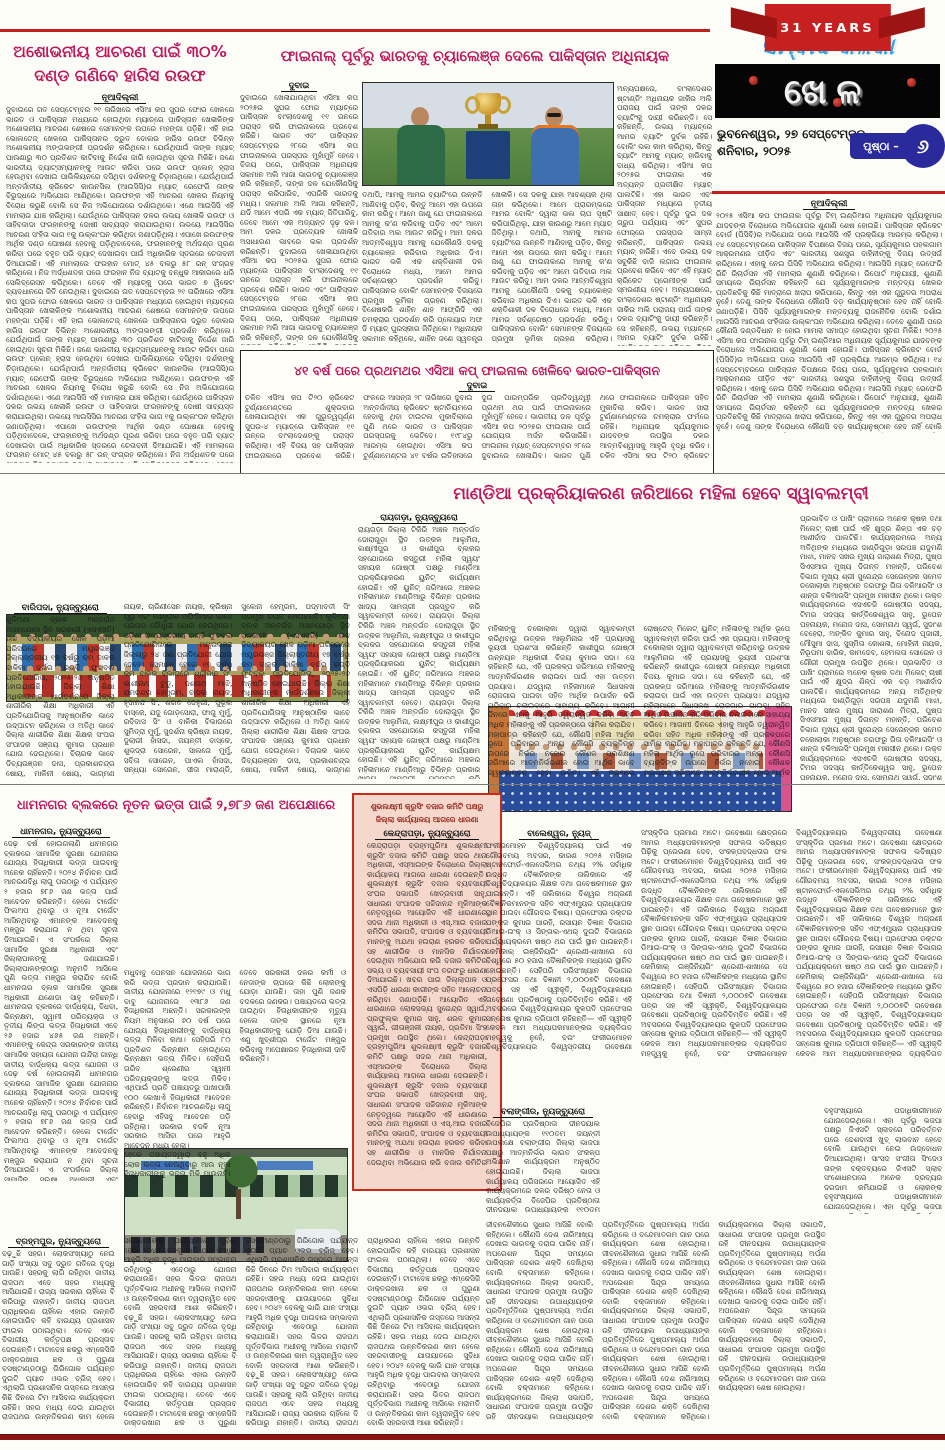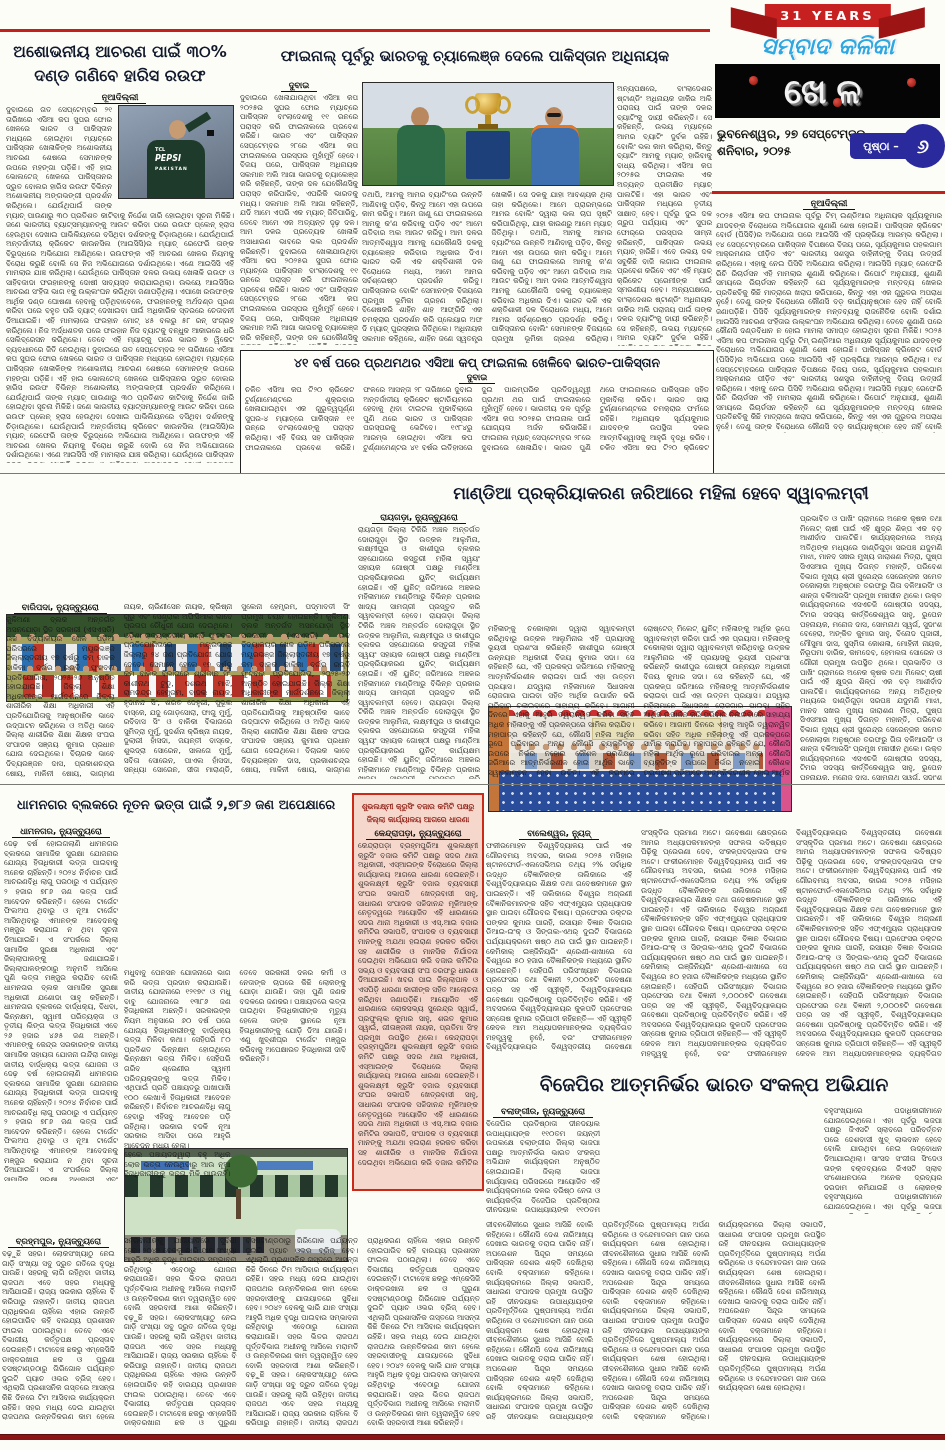--- a/index.html
+++ b/index.html
@@ -5,32 +5,32 @@
   html,body { margin:0; padding:0; background:#e9e9e4; }
   #page {
     position:relative; width:945px; height:1450px; margin:0 auto;
     background:#fdfdf7; overflow:hidden;
     font-family:"DejaVu Sans", sans-serif; color:#111;
   }
   .abs { position:absolute; }
   .rule-red { background:#c41f1a; height:3px; }
   .rule-thin { background:#7a7a74; height:1px; }
 
-  .hl { font-weight:bold; color:#0f172a; text-align:center; overflow:hidden; }
+  .hl { font-weight:bold; color:#be185d; text-align:center; overflow:hidden; }
   .hl.onel { white-space:nowrap; }
   .dl { font-weight:bold; text-align:center; font-size:8.5px; line-height:11px; margin:0 0 2px 0; }
   .dl span { border-bottom:1px solid #111; padding:0 8px 1px 8px; }
   .body-txt { font-size:7.4px; line-height:9.6px; text-align:justify; margin:0; word-break:break-word; color:#161616; }
   .txtbox { overflow:hidden; }
 
   
   #masthead { left:710px; top:0; width:235px; height:192px; background:#fdfdf7; }
   .ribbon { position:absolute; left:50%; top:4px; transform:translateX(-50%);
     background:#c62020; color:#fff; font-weight:bold; font-size:13px;
-    letter-spacing:3px; padding:4px 16px; white-space:nowrap; z-index:2; }
+    letter-spacing:3px; padding:16px 16px; white-space:nowrap; z-index:2; }
   .ribbon:before, .ribbon:after { content:""; position:absolute; top:9px; width:46px; height:20px; background:#9d1414; z-index:-1; }
   .ribbon:before { left:-34px; transform:skewY(14deg); }
   .ribbon:after { right:-34px; transform:skewY(-14deg); }
   .paper-title { position:absolute; top:33px; left:0; width:100%; text-align:center;
     font-size:23px; font-weight:bold; font-style:italic; color:#2fa7e0;
     text-shadow:1px 1px 0 #fff,-1px -1px 0 #fff,1px 0 2px rgba(0,60,120,.35); white-space:nowrap; overflow:hidden; }
   .logo-box { position:absolute; top:64px; left:5px; width:225px; height:54px; background:#050505;
     display:flex; align-items:center; justify-content:center; overflow:hidden; }
   .logo-box .logo-txt { color:#f2f2f2; font-size:34px; font-weight:bold; letter-spacing:10px;
     text-shadow:2px 2px 0 #7b7b7b, 3px 3px 0 #3a3a3a; }
@@ -146,29 +146,20 @@
   </div>
   <div class="abs rule-red" style="left:712px; top:191px; width:233px;"></div>
 
   <div class="abs" style="left:6px; top:40px; width:228px;">
     <div class="hl" style="font-size:16px; line-height:24px; height:52px;">
       <div>ଅଶୋଭନୀୟ ଆଚରଣ ପାଇଁ ୩୦%</div>
       <div>ଦଣ୍ଡ ଗଣିବେ ହାରିସ ରଉଫ</div>
     </div>
     <div class="dl"><span>ନୂଆଦିଲ୍ଲୀ</span></div>
     <div class="txtbox" style="height:358px;">
-      <div class="ph ph-rauf">
-        <span class="head"></span>
-        <span class="arm"></span>
-        <span class="torso"></span>
-        <span class="band"></span>
-        <span class="jersey-t" style="left:36px; top:40px; font-size:5px;">TCL</span>
-        <span class="jersey-t" style="left:36px; top:48px; font-size:8px; font-style:italic;">PEPSI</span>
-        <span class="jersey-t" style="left:36px; top:60px; font-size:4.5px; letter-spacing:1px;">PAKISTAN</span>
-      </div>
       <p class="body-txt">ଦୁବାଇରେ ଗତ ସେପ୍ଟେମ୍ବର ୨୧ ତାରିଖରେ ଏସିଆ କପ ସୁପର ଫୋର ଖେଳରେ ଭାରତ ଓ ପାକିସ୍ତାନ ମଧ୍ୟରେ ହୋଇଥିବା ମ୍ୟାଚ୍‌ରେ ପାକିସ୍ତାନ ଖେଳାଳିଙ୍କ ଅଶୋଭନୀୟ ଆଚରଣ ଶେଷରେ ସେମାନଙ୍କ ଉପରେ ମହଙ୍ଗା ପଡ଼ିଛି। ଏହି ହାଇ ଭୋଲଟେଜ୍ ଖେଳରେ ପାକିସ୍ତାନର ଦ୍ରୁତ ବୋଲର ହାରିସ ରଉଫ ବିଭିନ୍ନ ଅଶୋଭନୀୟ ଅଙ୍ଗଭଙ୍ଗୀ ପ୍ରଦର୍ଶନ କରିଥିଲେ। ଯେଉଁଥିପାଇଁ ତାଙ୍କ ମ୍ୟାଚ୍ ପାଉଣାରୁ ୩୦ ପ୍ରତିଶତ କାଟିବାକୁ ନିର୍ଦ୍ଦେଶ ଜାରି ହୋଇଥିବା ସୂଚନା ମିଳିଛି। ଜଣେ ଭାରତୀୟ ବ୍ୟାଟ୍ସମ୍ୟାନଙ୍କୁ ଆଉଟ କରିବା ପରେ ରଉଫ ପ୍ଲେନ୍ ହ୍ରାସ ହେଉଥିବା ଦେଖାଇ ପାଭିଲିୟନରେ ବସିଥିବା ଦର୍ଶକଙ୍କୁ ଚିଡ଼ାଉଥିଲେ। ଯେଉଁଥିପାଇଁ ଅନ୍ତର୍ଜାତୀୟ କ୍ରିକେଟ କାଉନସିଲ (ଆଇସିସି)ର ମ୍ୟାଚ୍ ରେଫେରି ତାଙ୍କ ବିରୁଦ୍ଧରେ ଅଭିଯୋଗ ଆଣିଥିଲେ। ରଉଫଙ୍କ ଏହି ଆଚରଣ ଖେଳର ନିୟମକୁ ବିରୋଧ କରୁଛି ବୋଲି ସେ ନିଜ ଅଭିଯୋଗରେ ଦର୍ଶାଇଥିଲେ। ଏଣେ ଆଇସିସି ଏହି ମାମଲାର ଯାଞ୍ଚ କରିଥିଲା। ଯେଉଁଥିରେ ପାକିସ୍ତାନ ଦଳର ଉଭୟ ଖେଳାଳି ରଉଫ ଓ ସାହିବଜାଦା ଫରହାନଙ୍କୁ ଦୋଷୀ ସାବ୍ୟସ୍ତ କରାଯାଇଥିଲା। ଉଭୟେ ଆଇସିସିର ଆଚରଣ ସଂହିତା ଭାଗ ୧କୁ ଉଲ୍ଲଂଘନ କରିଥିବା ଜଣାପଡ଼ିଥିଲା। ଏପାଖେ ରଉଫଙ୍କ ଆର୍ଥିକ ଦଣ୍ଡ ଘୋଷଣା ହେବାକୁ ପଡ଼ିଥିବାବେଳେ, ଫରହାନଙ୍କୁ ଅର୍ଥଦଣ୍ଡ ପୂରଣ କରିବା ପରେ ବହୁତ ପରି ବ୍ୟାଟ୍ ଦେଖାଇବା ପାଇଁ ଅଧିକାରିକ ସ୍ତରରେ ଚେତାବନୀ ଦିଆଯାଇଛି। ଏହି ମାମଲାରେ ଫରହାନ ମୋଟ୍ ୪୫ ବଲରୁ ୫୮ ରନ୍ ସଂଗ୍ରହ କରିଥିଲେ। ନିଜ ଅର୍ଦ୍ଧଶତକ ପରେ ଫରହାନ ନିଜ ବ୍ୟାଟକୁ ବନ୍ଧୁକ ଆକାରରେ ଧରି ସେଲିବ୍ରେସନ କରିଥିଲେ। ତେବେ ଏହି ମ୍ୟାଚ୍‌କୁ ପରେ ଭାରତ ୭ ୱିକେଟ ବ୍ୟବଧାନରେ ଜିତି ନେଇଥିଲା। ଦୁବାଇରେ ଗତ ସେପ୍ଟେମ୍ବର ୨୧ ତାରିଖରେ ଏସିଆ କପ ସୁପର ଫୋର ଖେଳରେ ଭାରତ ଓ ପାକିସ୍ତାନ ମଧ୍ୟରେ ହୋଇଥିବା ମ୍ୟାଚ୍‌ରେ ପାକିସ୍ତାନ ଖେଳାଳିଙ୍କ ଅଶୋଭନୀୟ ଆଚରଣ ଶେଷରେ ସେମାନଙ୍କ ଉପରେ ମହଙ୍ଗା ପଡ଼ିଛି। ଏହି ହାଇ ଭୋଲଟେଜ୍ ଖେଳରେ ପାକିସ୍ତାନର ଦ୍ରୁତ ବୋଲର ହାରିସ ରଉଫ ବିଭିନ୍ନ ଅଶୋଭନୀୟ ଅଙ୍ଗଭଙ୍ଗୀ ପ୍ରଦର୍ଶନ କରିଥିଲେ। ଯେଉଁଥିପାଇଁ ତାଙ୍କ ମ୍ୟାଚ୍ ପାଉଣାରୁ ୩୦ ପ୍ରତିଶତ କାଟିବାକୁ ନିର୍ଦ୍ଦେଶ ଜାରି ହୋଇଥିବା ସୂଚନା ମିଳିଛି। ଜଣେ ଭାରତୀୟ ବ୍ୟାଟ୍ସମ୍ୟାନଙ୍କୁ ଆଉଟ କରିବା ପରେ ରଉଫ ପ୍ଲେନ୍ ହ୍ରାସ ହେଉଥିବା ଦେଖାଇ ପାଭିଲିୟନରେ ବସିଥିବା ଦର୍ଶକଙ୍କୁ ଚିଡ଼ାଉଥିଲେ। ଯେଉଁଥିପାଇଁ ଅନ୍ତର୍ଜାତୀୟ କ୍ରିକେଟ କାଉନସିଲ (ଆଇସିସି)ର ମ୍ୟାଚ୍ ରେଫେରି ତାଙ୍କ ବିରୁଦ୍ଧରେ ଅଭିଯୋଗ ଆଣିଥିଲେ। ରଉଫଙ୍କ ଏହି ଆଚରଣ ଖେଳର ନିୟମକୁ ବିରୋଧ କରୁଛି ବୋଲି ସେ ନିଜ ଅଭିଯୋଗରେ ଦର୍ଶାଇଥିଲେ। ଏଣେ ଆଇସିସି ଏହି ମାମଲାର ଯାଞ୍ଚ କରିଥିଲା। ଯେଉଁଥିରେ ପାକିସ୍ତାନ ଦଳର ଉଭୟ ଖେଳାଳି ରଉଫ ଓ ସାହିବଜାଦା ଫରହାନଙ୍କୁ ଦୋଷୀ ସାବ୍ୟସ୍ତ କରାଯାଇଥିଲା। ଉଭୟେ ଆଇସିସିର ଆଚରଣ ସଂହିତା ଭାଗ ୧କୁ ଉଲ୍ଲଂଘନ କରିଥିବା ଜଣାପଡ଼ିଥିଲା। ଏପାଖେ ରଉଫଙ୍କ ଆର୍ଥିକ ଦଣ୍ଡ ଘୋଷଣା ହେବାକୁ ପଡ଼ିଥିବାବେଳେ, ଫରହାନଙ୍କୁ ଅର୍ଥଦଣ୍ଡ ପୂରଣ କରିବା ପରେ ବହୁତ ପରି ବ୍ୟାଟ୍ ଦେଖାଇବା ପାଇଁ ଅଧିକାରିକ ସ୍ତରରେ ଚେତାବନୀ ଦିଆଯାଇଛି। ଏହି ମାମଲାରେ ଫରହାନ ମୋଟ୍ ୪୫ ବଲରୁ ୫୮ ରନ୍ ସଂଗ୍ରହ କରିଥିଲେ। ନିଜ ଅର୍ଦ୍ଧଶତକ ପରେ ଫରହାନ ନିଜ ବ୍ୟାଟକୁ ବନ୍ଧୁକ ଆକାରରେ ଧରି ସେଲିବ୍ରେସନ କରିଥିଲେ। ତେବେ ଏହି ମ୍ୟାଚ୍‌କୁ ପରେ ଭାରତ ୭ ୱିକେଟ ବ୍ୟବଧାନରେ ଜିତି ନେଇଥିଲା। </p>
     </div>
   </div>
 
   <div class="abs hl onel" style="left:238px; top:36px; width:474px; font-size:15px; line-height:40px; height:40px;">ଫାଇନାଲ୍ ପୂର୍ବରୁ ଭାରତକୁ ଚ୍ୟାଲେଞ୍ଜ ଦେଲେ ପାକିସ୍ତାନ ଅଧିନାୟକ</div>
 
   <div class="abs" style="left:240px; top:80px; width:118px; height:266px;">
     <div class="dl"><span>ଦୁବାଇ</span></div>
     <div class="txtbox" style="height:252px;">
         <p class="body-txt">ଦୁବାଇରେ ଖେଳାଯାଉଥିବା ଏସିଆ କପ ୨୦୨୫ର ସୁପର ଫୋର ମ୍ୟାଚ୍‌ରେ ପାକିସ୍ତାନ ବାଂଲାଦେଶକୁ ୧୧ ରନରେ ପରାସ୍ତ କରି ଫାଇନାଲରେ ପ୍ରବେଶ କରିଛି। ଭାରତ ଏବଂ ପାକିସ୍ତାନ ସେପ୍ଟେମ୍ବର ୨୮ରେ ଏସିଆ କପ ଫାଇନାଲରେ ପରସ୍ପର ମୁହାଁମୁହିଁ ହେବେ। ବିଜୟ ପରେ, ପାକିସ୍ତାନ ଅଧିନାୟକ ସଲମାନ ଅଲି ଆଗା ଭାରତକୁ ଚ୍ୟାଲେଞ୍ଜ କରି କହିଛନ୍ତି, ତାଙ୍କ ଦଳ ଯେକୌଣସିକୁ ପରାସ୍ତ କରିପାରିବ, ଏପରିକି ଭାରତକୁ ମଧ୍ୟ। ସଲମାନ ଅଲି ଆଗା କହିଛନ୍ତି, ଯଦି ଆମେ ଏପରି ଏକ ମ୍ୟାଚ୍ ଜିତିପାରିବୁ, ତେବେ ଆମେ ଏକ ଅତ୍ୟନ୍ତ ଦୃଢ଼ ଦଳ। ଆମ ଦଳର ପ୍ରତ୍ୟେକ ଖେଳାଳି ଅସାଧାରଣ ଭାବରେ ଭଲ ପ୍ରଦର୍ଶନ କରିଛନ୍ତି। ଦୁବାଇରେ ଖେଳାଯାଉଥିବା ଏସିଆ କପ ୨୦୨୫ର ସୁପର ଫୋର ମ୍ୟାଚ୍‌ରେ ପାକିସ୍ତାନ ବାଂଲାଦେଶକୁ ୧୧ ରନରେ ପରାସ୍ତ କରି ଫାଇନାଲରେ ପ୍ରବେଶ କରିଛି। ଭାରତ ଏବଂ ପାକିସ୍ତାନ ସେପ୍ଟେମ୍ବର ୨୮ରେ ଏସିଆ କପ ଫାଇନାଲରେ ପରସ୍ପର ମୁହାଁମୁହିଁ ହେବେ। ବିଜୟ ପରେ, ପାକିସ୍ତାନ ଅଧିନାୟକ ସଲମାନ ଅଲି ଆଗା ଭାରତକୁ ଚ୍ୟାଲେଞ୍ଜ କରି କହିଛନ୍ତି, ତାଙ୍କ ଦଳ ଯେକୌଣସିକୁ ପରାସ୍ତ କରିପାରିବ, ଏପରିକି ଭାରତକୁ ମଧ୍ୟ। ସଲମାନ ଅଲି ଆଗା କହିଛନ୍ତି, ଯଦି ଆମେ ଏପରି ଏକ ମ୍ୟାଚ୍ ଜିତିପାରିବୁ, ତେବେ ଆମେ ଏକ ଅତ୍ୟନ୍ତ ଦୃଢ଼ ଦଳ। ଆମ ଦଳର ପ୍ରତ୍ୟେକ ଖେଳାଳି ଅସାଧାରଣ ଭାବରେ ଭଲ ପ୍ରଦର୍ଶନ କରିଛନ୍ତି। </p>
@@ -193,21 +184,21 @@
     </div>
   </div>
   <div class="abs fc-mid2 txtbox" style="left:362px; top:190px; width:250px; height:156px;">
     <p class="body-txt">ତଥାପି, ଆମକୁ ଆମର ବ୍ୟାଟିଂରେ ଉନ୍ନତି ଆଣିବାକୁ ପଡ଼ିବ, କିନ୍ତୁ ଆମେ ଏହା ଉପରେ କାମ କରିବୁ। ଆମେ ଜାଣୁ ଯେ ଫାଇନାଲରେ ଆମକୁ କ'ଣ କରିବାକୁ ପଡ଼ିବ ଏବଂ ଆମେ ଗତିବାର ଅଲ ଆଉଟ କରିବୁ। ଆମ ଦଳର ଆତ୍ମବିଶ୍ୱାସ ଆମକୁ ଯେକୌଣସି ଦଳକୁ ଚ୍ୟାଲେଞ୍ଜ କରିବାର ଅଧିକାର ଦିଏ। ଭାରତ ଭଳି ଏକ ଶକ୍ତିଶାଳୀ ଦଳ ବିରୋଧରେ ମଧ୍ୟ, ଆମେ ଆମର ସର୍ବଶ୍ରେଷ୍ଠ ପ୍ରଦର୍ଶନ କରିବୁ। ପାକିସ୍ତାନର ବୋଲିଂ ସେମାନଙ୍କ ବିଜୟରେ ପ୍ରମୁଖ ଭୂମିକା ଗ୍ରହଣ କରିଥିଲା। ବିଶେଷକରି ଶାହିନ ଶାହ ଆଫ୍ରିଦି ଏକ ଚମକ୍ରାର ପ୍ରଦର୍ଶନ କରି ପ୍ଲେୟାର ଅଫ ଦି ମ୍ୟାଚ୍ ପୁରସ୍କାର ଜିତିଥିଲେ। ଅଧିନାୟକ ସଲମାନ କହିଥିଲେ, ଶାହିନ ଜଣେ ସ୍ୱତନ୍ତ୍ର ଖେଳାଳି। ସେ ଦଳକୁ ଯାହା ଆବଶ୍ୟକ ଥିଲା ତାହା କରିଥିଲେ। ଆମେ ପ୍ରାରମ୍ଭରେ ଆମର ବୋଲିଂ ଦ୍ୱାରା ଭଲ ଚାପ ସୃଷ୍ଟି କରିପାରିଥିଲୁ, ଯାହା କାରଣରୁ ଆମେ ମ୍ୟାଚ୍ ଜିତିଥିଲୁ। ତଥାପି, ଆମକୁ ଆମର ବ୍ୟାଟିଂରେ ଉନ୍ନତି ଆଣିବାକୁ ପଡ଼ିବ, କିନ୍ତୁ ଆମେ ଏହା ଉପରେ କାମ କରିବୁ। ଆମେ ଜାଣୁ ଯେ ଫାଇନାଲରେ ଆମକୁ କ'ଣ କରିବାକୁ ପଡ଼ିବ ଏବଂ ଆମେ ଗତିବାର ଅଲ ଆଉଟ କରିବୁ। ଆମ ଦଳର ଆତ୍ମବିଶ୍ୱାସ ଆମକୁ ଯେକୌଣସି ଦଳକୁ ଚ୍ୟାଲେଞ୍ଜ କରିବାର ଅଧିକାର ଦିଏ। ଭାରତ ଭଳି ଏକ ଶକ୍ତିଶାଳୀ ଦଳ ବିରୋଧରେ ମଧ୍ୟ, ଆମେ ଆମର ସର୍ବଶ୍ରେଷ୍ଠ ପ୍ରଦର୍ଶନ କରିବୁ। ପାକିସ୍ତାନର ବୋଲିଂ ସେମାନଙ୍କ ବିଜୟରେ ପ୍ରମୁଖ ଭୂମିକା ଗ୍ରହଣ କରିଥିଲା। ବିଶେଷକରି ଶାହିନ ଶାହ ଆଫ୍ରିଦି ଏକ ଚମକ୍ରାର ପ୍ରଦର୍ଶନ କରି ପ୍ଲେୟାର ଅଫ ଦି ମ୍ୟାଚ୍ ପୁରସ୍କାର ଜିତିଥିଲେ। ଅଧିନାୟକ ସଲମାନ କହିଥିଲେ, ଶାହିନ ଜଣେ ସ୍ୱତନ୍ତ୍ର ଖେଳାଳି। ସେ ଦଳକୁ ଯାହା ଆବଶ୍ୟକ ଥିଲା ତାହା କରିଥିଲେ। ଆମେ ପ୍ରାରମ୍ଭରେ ଆମର ବୋଲିଂ ଦ୍ୱାରା ଭଲ ଚାପ ସୃଷ୍ଟି କରିପାରିଥିଲୁ, ଯାହା କାରଣରୁ ଆମେ ମ୍ୟାଚ୍ ଜିତିଥିଲୁ। </p>
   </div>
   <div class="abs txtbox" style="left:617px; top:84px; width:95px; height:262px;">
     <p class="body-txt">ଅନ୍ୟପକ୍ଷରେ, ବାଂଲାଦେଶର ଷ୍ଟାଣ୍ଡିଂ ଅଧିନାୟକ ଜାକିର ଅଲି ପରାଜୟ ପାଇଁ ତାଙ୍କ ଦଳର ବ୍ୟାଟିଂକୁ ଦାୟୀ କରିଛନ୍ତି। ସେ କହିଛନ୍ତି, ଉଭୟ ମ୍ୟାଚ୍‌ରେ ଆମର ବ୍ୟାଟିଂ ଦୁର୍ବଳ ରହିଛି। ବୋଲିଂ ଭଲ କାମ କରିଥିଲା, କିନ୍ତୁ ବ୍ୟାଟିଂ ଆମକୁ ମ୍ୟାଚ୍ ହାରିବାକୁ ବାଧ୍ୟ କରିଥିଲା। ଏସିଆ କପ ୨୦୨୫ର ଫାଇନାଲ ଏକ ଅତ୍ୟନ୍ତ ପ୍ରତୀକ୍ଷିତ ମ୍ୟାଚ୍ ପାଲଟିଛି। ଏହା ଭାରତ ଏବଂ ପାକିସ୍ତାନ ମଧ୍ୟରେ ତୃତୀୟ ସାକ୍ଷାତ୍ ହେବ। ପୂର୍ବରୁ ଦୁଇ ଦଳ ଗ୍ରୁପ ପର୍ଯ୍ୟାୟ ଏବଂ ସୁପର ଫୋର୍‌ରେ ପରସ୍ପର ସାମ୍ନା କରିଛନ୍ତି, ପାକିସ୍ତାନ ଉଭୟ ମ୍ୟାଚ୍ ହାରିଛି। ଏବେ ଉଭୟ ଦଳ ସବୁକିଛି ବାଜି ଲଗାଇ ଫାଇନାଲ ପ୍ରବେଶ କରିବେ ଏବଂ ଏହି ମ୍ୟାଚ୍ କ୍ରିକେଟ ପ୍ରେମୀଙ୍କ ପାଇଁ ସ୍ମରଣୀୟ ହେବ। ଅନ୍ୟପକ୍ଷରେ, ବାଂଲାଦେଶର ଷ୍ଟାଣ୍ଡିଂ ଅଧିନାୟକ ଜାକିର ଅଲି ପରାଜୟ ପାଇଁ ତାଙ୍କ ଦଳର ବ୍ୟାଟିଂକୁ ଦାୟୀ କରିଛନ୍ତି। ସେ କହିଛନ୍ତି, ଉଭୟ ମ୍ୟାଚ୍‌ରେ ଆମର ବ୍ୟାଟିଂ ଦୁର୍ବଳ ରହିଛି। ବୋଲିଂ ଭଲ କାମ କରିଥିଲା, କିନ୍ତୁ ବ୍ୟାଟିଂ ଆମକୁ ମ୍ୟାଚ୍ ହାରିବାକୁ ବାଧ୍ୟ କରିଥିଲା। ଏସିଆ କପ ୨୦୨୫ର ଫାଇନାଲ ଏକ ଅତ୍ୟନ୍ତ ପ୍ରତୀକ୍ଷିତ ମ୍ୟାଚ୍ ପାଲଟିଛି। ଏହା ଭାରତ ଏବଂ ପାକିସ୍ତାନ ମଧ୍ୟରେ ତୃତୀୟ ସାକ୍ଷାତ୍ ହେବ। ପୂର୍ବରୁ ଦୁଇ ଦଳ ଗ୍ରୁପ ପର୍ଯ୍ୟାୟ ଏବଂ ସୁପର ଫୋର୍‌ରେ ପରସ୍ପର ସାମ୍ନା କରିଛନ୍ତି, ପାକିସ୍ତାନ ଉଭୟ ମ୍ୟାଚ୍ ହାରିଛି। ଏବେ ଉଭୟ ଦଳ ସବୁକିଛି ବାଜି ଲଗାଇ ଫାଇନାଲ ପ୍ରବେଶ କରିବେ ଏବଂ ଏହି ମ୍ୟାଚ୍ କ୍ରିକେଟ ପ୍ରେମୀଙ୍କ ପାଇଁ ସ୍ମରଣୀୟ ହେବ। </p>
   </div>
 
   <div id="box-asiacup" class="abs" style="left:240px; top:350px; width:464px; height:116px; padding:3px 4px;">
-    <div class="hl onel" style="font-size:12.5px; line-height:18px; height:18px;">୪୧ ବର୍ଷ ପରେ ପ୍ରଥମଥର ଏସିଆ କପ୍ ଫାଇନାଲ ଖେଳିବେ ଭାରତ-ପାକିସ୍ତାନ</div>
+    <div class="hl onel" style="font-size:12.5px; line-height:18px; height:18px;margin-top:8px;">୪୧ ବର୍ଷ ପରେ ପ୍ରଥମଥର ଏସିଆ କପ୍ ଫାଇନାଲ ଖେଳିବେ ଭାରତ-ପାକିସ୍ତାନ</div>
     <div class="dl"><span>ଦୁବାଇ</span></div>
     <div class="cols4 txtbox" style="height:76px;">
       <p class="body-txt">ଚଳିତ ଏସିଆ କପ ଟି୨୦ କ୍ରିକେଟ ଟୁର୍ଣ୍ଣାମେଣ୍ଟରେ ଶୁକ୍ରବାର ଖେଳାଯାଇଥିବା ଏକ ଗୁରୁତ୍ୱପୂର୍ଣ୍ଣ ସୁପର-୪ ମ୍ୟାଚ୍‌ରେ ପାକିସ୍ତାନ ୧୧ ରନ୍‌ରେ ବାଂଲାଦେଶଙ୍କୁ ପରାସ୍ତ କରିଥିଲା। ଏହି ବିଜୟ ସହ ପାକିସ୍ତାନ ଫାଇନାଲରେ ପ୍ରବେଶ କରିଛି। ଫଳରେ ଆସନ୍ତା ୨୮ ତାରିଖରେ ଦୁବାଇ ଅନ୍ତର୍ଜାତୀୟ କ୍ରିକେଟ ଷ୍ଟାଡିୟମରେ ହେବାକୁ ଥିବା ଟାଇଟଲ ମୁକାବିଲାରେ ପୁଣି ଥରେ ଭାରତ ଓ ପାକିସ୍ତାନ ପରସ୍ପରକୁ ଭେଟିବେ। ୧୯୮୪ରୁ ଆରମ୍ଭ ହୋଇଥିବା ଏସିଆ କପ ଟୁର୍ଣ୍ଣାମେଣ୍ଟର ୪୧ ବର୍ଷର ଇତିହାସରେ ଦୁଇ ପାରମ୍ପରିକ ପ୍ରତିଦ୍ୱନ୍ଦ୍ୱୀ ପ୍ରଥମ ଥର ପାଇଁ ଫାଇନାଲରେ ମୁହାଁମୁହିଁ ହେବେ। ଭାରତୀୟ ଦଳ ପୂର୍ବରୁ ଏସିଆ କପ ୨୦୨୫ର ଫାଇନାଲ ପାଇଁ ଯୋଗ୍ୟତା ଅର୍ଜନ କରିସାରିଛି। ଫାଇନାଲ ମ୍ୟାଚ୍ ସେପ୍ଟେମ୍ବର ୨୮ରେ ଦୁବାଇରେ ଖେଳାଯିବ। ଭାରତ ପୁଣି ଥରେ ଫାଇନାଲରେ ପାକିସ୍ତାନ ସହିତ ମୁକାବିଲା କରିବ। ଭାରତ ସାରା ଟୁର୍ଣ୍ଣାମେଣ୍ଟରେ ଚମକ୍ରାର ଫର୍ମରେ ରହିଛି। ଅଧିନାୟକ ସୂର୍ଯ୍ୟକୁମାର ଯାଦବଙ୍କ ଉପସ୍ଥିତା ଦଳର ଆତ୍ମବିଶ୍ୱାସକୁ ଆହୁରି ବୃଦ୍ଧି କରିବ। ଚଳିତ ଏସିଆ କପ ଟି୨୦ କ୍ରିକେଟ ଟୁର୍ଣ୍ଣାମେଣ୍ଟରେ ଶୁକ୍ରବାର ଖେଳାଯାଇଥିବା ଏକ ଗୁରୁତ୍ୱପୂର୍ଣ୍ଣ ସୁପର-୪ ମ୍ୟାଚ୍‌ରେ ପାକିସ୍ତାନ ୧୧ ରନ୍‌ରେ ବାଂଲାଦେଶଙ୍କୁ ପରାସ୍ତ କରିଥିଲା। ଏହି ବିଜୟ ସହ ପାକିସ୍ତାନ ଫାଇନାଲରେ ପ୍ରବେଶ କରିଛି। ଫଳରେ ଆସନ୍ତା ୨୮ ତାରିଖରେ ଦୁବାଇ ଅନ୍ତର୍ଜାତୀୟ କ୍ରିକେଟ ଷ୍ଟାଡିୟମରେ ହେବାକୁ ଥିବା ଟାଇଟଲ ମୁକାବିଲାରେ ପୁଣି ଥରେ ଭାରତ ଓ ପାକିସ୍ତାନ ପରସ୍ପରକୁ ଭେଟିବେ। ୧୯୮୪ରୁ ଆରମ୍ଭ ହୋଇଥିବା ଏସିଆ କପ ଟୁର୍ଣ୍ଣାମେଣ୍ଟର ୪୧ ବର୍ଷର ଇତିହାସରେ ଦୁଇ ପାରମ୍ପରିକ ପ୍ରତିଦ୍ୱନ୍ଦ୍ୱୀ ପ୍ରଥମ ଥର ପାଇଁ ଫାଇନାଲରେ ମୁହାଁମୁହିଁ ହେବେ। ଭାରତୀୟ ଦଳ ପୂର୍ବରୁ ଏସିଆ କପ ୨୦୨୫ର ଫାଇନାଲ ପାଇଁ ଯୋଗ୍ୟତା ଅର୍ଜନ କରିସାରିଛି। ଫାଇନାଲ ମ୍ୟାଚ୍ ସେପ୍ଟେମ୍ବର ୨୮ରେ ଦୁବାଇରେ ଖେଳାଯିବ। ଭାରତ ପୁଣି ଥରେ ଫାଇନାଲରେ ପାକିସ୍ତାନ ସହିତ ମୁକାବିଲା କରିବ। ଭାରତ ସାରା ଟୁର୍ଣ୍ଣାମେଣ୍ଟରେ ଚମକ୍ରାର ଫର୍ମରେ ରହିଛି। ଅଧିନାୟକ ସୂର୍ଯ୍ୟକୁମାର ଯାଦବଙ୍କ ଉପସ୍ଥିତା ଦଳର ଆତ୍ମବିଶ୍ୱାସକୁ ଆହୁରି ବୃଦ୍ଧି କରିବ। </p>
     </div>
   </div>
 
   <div class="abs" style="left:716px; top:198px; width:226px;">
     <div class="dl"><span>ନୂଆଦିଲ୍ଲୀ</span></div>
     <div class="txtbox" style="height:222px;">
         <p class="body-txt">୨୦୨୫ ଏସିଆ କପ ଫାଇନାଲ ପୂର୍ବରୁ ଟିମ୍ ଇଣ୍ଡିଆର ଅଧିନାୟକ ସୂର୍ଯ୍ୟକୁମାର ଯାଦବଙ୍କ ବିରୋଧରେ ଅଭିଯୋଗର ଶୁଣାଣି ଶେଷ ହୋଇଛି। ପାକିସ୍ତାନ କ୍ରିକେଟ ବୋର୍ଡ (ପିସିବି)ର ଅଭିଯୋଗ ପରେ ଆଇସିସି ଏହି ପ୍ରକ୍ରିୟା ଆରମ୍ଭ କରିଥିଲା। ୧୪ ସେପ୍ଟେମ୍ବରରେ ପାକିସ୍ତାନ ବିପକ୍ଷରେ ବିଜୟ ପରେ, ସୂର୍ଯ୍ୟକୁମାର ପହଲଗାମ ଆକ୍ରମଣର ପୀଡ଼ିତ ଏବଂ ଭାରତୀୟ ସଶସ୍ତ୍ର ବାହିନୀଙ୍କୁ ବିଜୟ ଉତ୍ସର୍ଗ କରିଥିଲେ। ଏହାକୁ ନେଇ ପିସିବି ଅଭିଯୋଗ କରିଥିଲା। ଆଇସିସି ମ୍ୟାଚ୍ ରେଫେରି ରିଚି ରିଚାର୍ଡସନ ଏହି ମାମଲାର ଶୁଣାଣି କରିଥିଲେ। ରିପୋର୍ଟ ଅନୁଯାୟୀ, ଶୁଣାଣି ସମୟରେ ରିଚାର୍ଡସନ କହିଛନ୍ତି ଯେ ସୂର୍ଯ୍ୟକୁମାରଙ୍କ ମନ୍ତବ୍ୟ ଖେଳର ପ୍ରତିଛବିକୁ କିଛି ମାତ୍ରାରେ ଖରାପ କରିପାରେ, କିନ୍ତୁ ଏହା ଏକ ଗୁରୁତର ଅପରାଧ ନୁହେଁ। ତେଣୁ ତାଙ୍କ ବିରୋଧରେ କୌଣସି ବଡ଼ କାର୍ଯ୍ୟାନୁଷ୍ଠାନ ହେବ ନାହିଁ ବୋଲି ଜଣାପଡ଼ିଛି। ପିସିବି ସୂର୍ଯ୍ୟକୁମାରଙ୍କ ମନ୍ତବ୍ୟକୁ ରାଜନୈତିକ ବୋଲି ଦର୍ଶାଇ ଆଇସିସି ଆଚରଣ ସଂହିତାର ଉଲ୍ଲଂଘନ ଅଭିଯୋଗ କରିଥିଲା। ତେବେ ଶୁଣାଣି ପରେ କୌଣସି ଦଣ୍ଡବିଧାନ ନ ହୋଇ ମାମଲା ସମାପ୍ତ ହୋଇଥିବା ସୂଚନା ମିଳିଛି। ୨୦୨୫ ଏସିଆ କପ ଫାଇନାଲ ପୂର୍ବରୁ ଟିମ୍ ଇଣ୍ଡିଆର ଅଧିନାୟକ ସୂର୍ଯ୍ୟକୁମାର ଯାଦବଙ୍କ ବିରୋଧରେ ଅଭିଯୋଗର ଶୁଣାଣି ଶେଷ ହୋଇଛି। ପାକିସ୍ତାନ କ୍ରିକେଟ ବୋର୍ଡ (ପିସିବି)ର ଅଭିଯୋଗ ପରେ ଆଇସିସି ଏହି ପ୍ରକ୍ରିୟା ଆରମ୍ଭ କରିଥିଲା। ୧୪ ସେପ୍ଟେମ୍ବରରେ ପାକିସ୍ତାନ ବିପକ୍ଷରେ ବିଜୟ ପରେ, ସୂର୍ଯ୍ୟକୁମାର ପହଲଗାମ ଆକ୍ରମଣର ପୀଡ଼ିତ ଏବଂ ଭାରତୀୟ ସଶସ୍ତ୍ର ବାହିନୀଙ୍କୁ ବିଜୟ ଉତ୍ସର୍ଗ କରିଥିଲେ। ଏହାକୁ ନେଇ ପିସିବି ଅଭିଯୋଗ କରିଥିଲା। ଆଇସିସି ମ୍ୟାଚ୍ ରେଫେରି ରିଚି ରିଚାର୍ଡସନ ଏହି ମାମଲାର ଶୁଣାଣି କରିଥିଲେ। ରିପୋର୍ଟ ଅନୁଯାୟୀ, ଶୁଣାଣି ସମୟରେ ରିଚାର୍ଡସନ କହିଛନ୍ତି ଯେ ସୂର୍ଯ୍ୟକୁମାରଙ୍କ ମନ୍ତବ୍ୟ ଖେଳର ପ୍ରତିଛବିକୁ କିଛି ମାତ୍ରାରେ ଖରାପ କରିପାରେ, କିନ୍ତୁ ଏହା ଏକ ଗୁରୁତର ଅପରାଧ ନୁହେଁ। ତେଣୁ ତାଙ୍କ ବିରୋଧରେ କୌଣସି ବଡ଼ କାର୍ଯ୍ୟାନୁଷ୍ଠାନ ହେବ ନାହିଁ ବୋଲି ଜଣାପଡ଼ିଛି। ପିସିବି ସୂର୍ଯ୍ୟକୁମାରଙ୍କ ମନ୍ତବ୍ୟକୁ ରାଜନୈତିକ ବୋଲି ଦର୍ଶାଇ ଆଇସିସି ଆଚରଣ ସଂହିତାର ଉଲ୍ଲଂଘନ ଅଭିଯୋଗ କରିଥିଲା। ତେବେ ଶୁଣାଣି ପରେ କୌଣସି ଦଣ୍ଡବିଧାନ ନ ହୋଇ ମାମଲା ସମାପ୍ତ ହୋଇଥିବା ସୂଚନା ମିଳିଛି। </p>
@@ -274,37 +265,36 @@
     <div class="trunk"></div>
     <div class="ground"></div>
     <div class="bikes"></div>
     <div class="van"></div>
   </div>
   <div class="abs cols2 txtbox" style="left:124px; top:968px; width:222px; height:214px;">
     <p class="body-txt">ମଧୁବାବୁ ପେନସନ ଯୋଜନାରେ ଭାଗ କରି ଭତ୍ତା ପ୍ରଦାନ କରାଯାଉଛି। ଜାତୀୟ ଯୋଜନାରେ ୧୨୧୭୯ ଓ ମଧୁ ବାବୁ ଯୋଜନାରେ ୧୩୮୬ ଜଣ ହିତାଧିକାରୀ ଅଛନ୍ତି। ସରକାରଙ୍କ ନିୟମ ଅନୁସାରେ ୬୦ ବର୍ଷ ପରେ ଯୋଗ୍ୟ ହିତାଧିକାରୀଙ୍କୁ ବାର୍ଦ୍ଧକ୍ୟ ଭତ୍ତା ମିଳିବା କଥା। ସେହିପରି ୮୦ ପ୍ରତିଶତ ଭିନ୍ନକ୍ଷମ ହୋଇଥିଲେ ଭିନ୍ନକ୍ଷମ ଭତ୍ତା ମିଳିବ। ସେହିପରି ଗରିବ ଶ୍ରେଣୀର ସ୍ୱାମୀ ପରିତ୍ୟକ୍ତାଙ୍କୁ ଭତ୍ତା ମିଳିବ। ଏଥିପାଇଁ ପ୍ରତି ପଞ୍ଚାୟତରୁ ପାଖାପାଖି ୧୦୦ ଲେଖାଏଁ ହିତାଧିକାରୀ ଆବେଦନ କରିଛନ୍ତି। ନିର୍ବାଚନ ଆଚରଣବିଧି ଲାଗୁ ହେବାରୁ ଏହିସବୁ ଆବେଦନ ପଡ଼ି ରହିଥିଲା। ସରକାର ବଦଳି ନୂଆ ସରକାର ଆସିବା ପରେ ଆହୁରି ଆବେଦନ ମଧ୍ୟ ହେଲା।</p>
     <p class="body-txt">ହେଲେ ପଞ୍ଚାୟତଦ୍ୱାରା ବହୁ ଅଧିକ ଲୋକ ଭତ୍ତା ନେଉଥିବାରୁ ଆଉ ନୂଆ ହିତାଧିକାରୀଙ୍କୁ ଭତ୍ତା ମିଳି ପାଉନାହିଁ। ତେବେ ସରକାରୀ ଦଳର କର୍ମୀ ଓ ନେତାଙ୍କ ଚାପରେ କିଛି ଲୋକଙ୍କୁ ଯୋଡ଼ା ଯାଉଛି। ତାହା ପୁଣି ଜଣକ ବଦଳରେ ଜଣକର। ପଞ୍ଚାୟତରେ ଭତ୍ତା ପାଇଥିବା ହିତାଧିକାରୀଙ୍କ ମୃତ୍ୟୁ ହେଲେ ତାଙ୍କ ସ୍ଥାନରେ ନୂଆ ହିତାଧିକାରୀଙ୍କୁ ଯୋଡ଼ି ଦିଆ ଯାଉଛି। ଏଣୁ ଖୁବ୍‌ଶୀଘ୍ର ଟାର୍ଗେଟ ମଞ୍ଜୁର କରିବାକୁ ଅପେକ୍ଷାରତ ହିତାଧିକାରୀ ଦାବି କରିଛନ୍ତି।</p>
   </div>
 
-  <div id="box-dharana" class="abs" style="left:352px; top:793px; width:120px; height:384px; padding:5px 4px;">
+  <div id="box-dharana" class="abs" style="left:352px; top:793px; width:120px; height:384px; padding:5px 13px;">
     <div class="hl" style="font-size:7.6px; line-height:13px; height:28px;">
       <div>ଶୁଭଲକ୍ଷ୍ମୀ କ୍ରୁସିଂ ବଜାର କମିଟି ପକ୍ଷରୁ</div>
       <div>ଜିଲ୍ଲା କାର୍ଯ୍ୟାଳୟ ଆଗରେ ଧାରଣା</div>
     </div>
     <div class="dl"><span>କେନ୍ଦ୍ରାପଡ଼ା, ନ୍ୟୁଜ୍ବ୍ୟୁରୋ</span></div>
     <div class="txtbox" style="height:328px;">
         <p class="body-txt">କେନ୍ଦ୍ରାପଡ଼ା ବ୍ରହ୍ମପୁରିଆ ଶୁଭଲକ୍ଷ୍ମୀ କ୍ରୁସିଂ ବଜାର କମିଟି ପକ୍ଷରୁ ସଦର ଥାନା ଅଧିକାରୀ, ଏସ୍‌ଆଇଙ୍କ ବିରୋଧରେ ଜିଲ୍ଲା କାର୍ଯ୍ୟାଳୟ ଆଗରେ ଧାରଣା ଦେଇଛନ୍ତି। ଶୁଭଲକ୍ଷ୍ମୀ କ୍ରୁସିଂ ବଜାର ବ୍ୟବସାୟୀ ସଂଘର ସଭାପତି ଖେତ୍ରବାସୀ ସାହୁ, ସାଧାରଣ ସଂପାଦକ ସଚ୍ଚିଦାନନ୍ଦ ମୂଳିଆଙ୍କ ନେତୃତ୍ୱରେ ଆୟୋଜିତ ଏହି ଧାରଣାରେ ସଦର ଥାନା ଅଧିକାରୀ ଓ ଏସ୍.ଆଇ ବଜାର କମିଟିର ସଭାପତି, ସଂପାଦକ ଓ ବ୍ୟବସାୟୀ ମାନଙ୍କୁ ଅଯଥା ହଇରାଣ ହରକତ କରିବା ସହ ଶାରୀରିକ ଓ ମାନସିକ ନିର୍ଯାତନା ଦେଇଥିବା ଅଭିଯୋଗ କରି ବଜାର କମିଟିର ସଭ୍ୟ ଓ ବ୍ୟବସାୟୀ ସଂଘ ତରଫରୁ ଧାରଣା ଦିଆଯାଇଛି। ଖବର ପାଇ ଜିଲ୍ଲାପାଳ ଓ ଏସପିଡ଼ି ଧାରଣା କାରୀଙ୍କ ସହିତ ଆଲୋଚନା କରିଥିବା ଜଣାପଡ଼ିଛି। ଆୟୋଜିତ ଏହି ଧାରଣାରେ ଲୋକସଭ୍ୟ ସୁରେନ୍ଦ୍ର ସ୍ୱାଇଁ, ପ୍ରଫୁଲ୍ଲ କୁମାର ସାହୁ, ଶରତ କୁମାର ସ୍ୱାଇଁ, ଗୀତାଞ୍ଜଳୀ ନାୟକ, ପ୍ରତିମା ସିଂହ ପ୍ରମୁଖ ଉପସ୍ଥିତ ଥିଲେ। କେନ୍ଦ୍ରାପଡ଼ା ବ୍ରହ୍ମପୁରିଆ ଶୁଭଲକ୍ଷ୍ମୀ କ୍ରୁସିଂ ବଜାର କମିଟି ପକ୍ଷରୁ ସଦର ଥାନା ଅଧିକାରୀ, ଏସ୍‌ଆଇଙ୍କ ବିରୋଧରେ ଜିଲ୍ଲା କାର୍ଯ୍ୟାଳୟ ଆଗରେ ଧାରଣା ଦେଇଛନ୍ତି। ଶୁଭଲକ୍ଷ୍ମୀ କ୍ରୁସିଂ ବଜାର ବ୍ୟବସାୟୀ ସଂଘର ସଭାପତି ଖେତ୍ରବାସୀ ସାହୁ, ସାଧାରଣ ସଂପାଦକ ସଚ୍ଚିଦାନନ୍ଦ ମୂଳିଆଙ୍କ ନେତୃତ୍ୱରେ ଆୟୋଜିତ ଏହି ଧାରଣାରେ ସଦର ଥାନା ଅଧିକାରୀ ଓ ଏସ୍.ଆଇ ବଜାର କମିଟିର ସଭାପତି, ସଂପାଦକ ଓ ବ୍ୟବସାୟୀ ମାନଙ୍କୁ ଅଯଥା ହଇରାଣ ହରକତ କରିବା ସହ ଶାରୀରିକ ଓ ମାନସିକ ନିର୍ଯାତନା ଦେଇଥିବା ଅଭିଯୋଗ କରି ବଜାର କମିଟିର ସଭ୍ୟ ଓ ବ୍ୟବସାୟୀ ସଂଘ ତରଫରୁ ଧାରଣା ଦିଆଯାଇଛି। ଖବର ପାଇ ଜିଲ୍ଲାପାଳ ଓ ଏସପିଡ଼ି ଧାରଣା କାରୀଙ୍କ ସହିତ ଆଲୋଚନା କରିଥିବା ଜଣାପଡ଼ିଛି। ଆୟୋଜିତ ଏହି ଧାରଣାରେ ଲୋକସଭ୍ୟ ସୁରେନ୍ଦ୍ର ସ୍ୱାଇଁ, ପ୍ରଫୁଲ୍ଲ କୁମାର ସାହୁ, ଶରତ କୁମାର ସ୍ୱାଇଁ, ଗୀତାଞ୍ଜଳୀ ନାୟକ, ପ୍ରତିମା ସିଂହ ପ୍ରମୁଖ ଉପସ୍ଥିତ ଥିଲେ। </p>
       </div>
   </div>
 
   <div class="abs cols3 txtbox" style="left:486px; top:828px; width:456px; height:232px;">
     <div class="dl"><span>ବାଲେଶ୍ୱର, ନ୍ୟୁଜ୍</span></div>
     <p class="body-txt">ଫକୀରମୋହନ ବିଶ୍ୱବିଦ୍ୟାଳୟ ପାଇଁ ଏକ ଗୌରବମୟ ଅବସର, କାରଣ ୨୦୨୫ ମସିହାର ଷ୍ଟାନଫୋର୍ଡ-ଏଲସେଭିଅର ତଥ୍ୟ ୨% ସର୍ବାଧିକ ଉଦ୍ଧୃତ ବୈଜ୍ଞାନିକଙ୍କ ତାଲିକାରେ ଏହି ବିଶ୍ୱବିଦ୍ୟାଳୟର ଶିକ୍ଷକ ତଥା ଗବେଷକମାନେ ସ୍ଥାନ ପାଇଛନ୍ତି। ଏହି ତାଲିକାରେ ବିଶ୍ୱର ଅଗ୍ରଣୀ ବୈଜ୍ଞାନିକମାନଙ୍କ ସହିତ ଏଫ୍‌ଏମ୍ୟୁର ପ୍ରାଧ୍ୟାପକ ସ୍ଥାନ ପାଇବା ଗୌରବର ବିଷୟ। ପ୍ରଫେସର ଡକ୍ଟର ପଙ୍କଜ କୁମାର ପାରହି, ରସାୟନ ବିଜ୍ଞାନ ବିଭାଗର ଡିଆଇ-ଇଂକ୍ ଓ ସିଙ୍ଗଲ-ଏଥର୍ ଦୁଇଟି ବିଭାଗରେ ପର୍ଯ୍ୟାୟକ୍ରମେ ଷଷ୍ଠ ଥର ପାଇଁ ସ୍ଥାନ ପାଇଛନ୍ତି। କେମିକାଲ୍ ଇଞ୍ଜିନିୟରିଂ ଶ୍ରେଣୀ-ଶାଖାରେ ସେ ବିଶ୍ୱରେ ୫୦ ହଜାର ବୈଜ୍ଞାନିକଙ୍କ ମଧ୍ୟରେ ସ୍ଥାନିତ ହୋଇଛନ୍ତି। ସେହିପରି ପରିସଂଖ୍ୟାନ ବିଭାଗର ପ୍ରଫେସର ତଥା ବିଜ୍ଞାନୀ ୨,୦୦୦୭ଟି ଗବେଷଣା ପତ୍ର ସହ ଏହି ସ୍ୱୀକୃତି, ବିଶ୍ୱବିଦ୍ୟାଳୟର ଗବେଷଣା ପ୍ରତିଷ୍ଠାକୁ ପ୍ରତିବିମ୍ବିତ କରିଛି। ଏହି ଅବସରରେ ବିଶ୍ୱବିଦ୍ୟାଳୟର କୁଳପତି ପ୍ରଫେସର ସନ୍ତୋଷ କୁମାର ତ୍ରିପାଠୀ କହିଛନ୍ତି— ଏହି ସ୍ୱୀକୃତି କେବଳ ଆମ ଅଧ୍ୟାପକମାନଙ୍କର ବ୍ୟକ୍ତିଗତ ମହତ୍ତ୍ୱକୁ ନୁହେଁ, ବରଂ ଫକୀରମୋହନ ବିଶ୍ୱବିଦ୍ୟାଳୟର ବିଶ୍ୱସ୍ତରୀୟ ଗବେଷଣା ସଂସ୍କୃତିର ପ୍ରମାଣ ଅଟେ। ଗବେଷଣା କ୍ଷେତ୍ରରେ ଆମର ଅଧ୍ୟାପକମାନଙ୍କ ସଫଳତା ଭବିଷ୍ୟତ ପିଢ଼ିକୁ ପ୍ରେରଣା ଦେବ, ସଂକଳ୍ପବଦ୍ଧତାର ଫଳ ଅଟେ। ଫକୀରମୋହନ ବିଶ୍ୱବିଦ୍ୟାଳୟ ପାଇଁ ଏକ ଗୌରବମୟ ଅବସର, କାରଣ ୨୦୨୫ ମସିହାର ଷ୍ଟାନଫୋର୍ଡ-ଏଲସେଭିଅର ତଥ୍ୟ ୨% ସର୍ବାଧିକ ଉଦ୍ଧୃତ ବୈଜ୍ଞାନିକଙ୍କ ତାଲିକାରେ ଏହି ବିଶ୍ୱବିଦ୍ୟାଳୟର ଶିକ୍ଷକ ତଥା ଗବେଷକମାନେ ସ୍ଥାନ ପାଇଛନ୍ତି। ଏହି ତାଲିକାରେ ବିଶ୍ୱର ଅଗ୍ରଣୀ ବୈଜ୍ଞାନିକମାନଙ୍କ ସହିତ ଏଫ୍‌ଏମ୍ୟୁର ପ୍ରାଧ୍ୟାପକ ସ୍ଥାନ ପାଇବା ଗୌରବର ବିଷୟ। ପ୍ରଫେସର ଡକ୍ଟର ପଙ୍କଜ କୁମାର ପାରହି, ରସାୟନ ବିଜ୍ଞାନ ବିଭାଗର ଡିଆଇ-ଇଂକ୍ ଓ ସିଙ୍ଗଲ-ଏଥର୍ ଦୁଇଟି ବିଭାଗରେ ପର୍ଯ୍ୟାୟକ୍ରମେ ଷଷ୍ଠ ଥର ପାଇଁ ସ୍ଥାନ ପାଇଛନ୍ତି। କେମିକାଲ୍ ଇଞ୍ଜିନିୟରିଂ ଶ୍ରେଣୀ-ଶାଖାରେ ସେ ବିଶ୍ୱରେ ୫୦ ହଜାର ବୈଜ୍ଞାନିକଙ୍କ ମଧ୍ୟରେ ସ୍ଥାନିତ ହୋଇଛନ୍ତି। ସେହିପରି ପରିସଂଖ୍ୟାନ ବିଭାଗର ପ୍ରଫେସର ତଥା ବିଜ୍ଞାନୀ ୨,୦୦୦୭ଟି ଗବେଷଣା ପତ୍ର ସହ ଏହି ସ୍ୱୀକୃତି, ବିଶ୍ୱବିଦ୍ୟାଳୟର ଗବେଷଣା ପ୍ରତିଷ୍ଠାକୁ ପ୍ରତିବିମ୍ବିତ କରିଛି। ଏହି ଅବସରରେ ବିଶ୍ୱବିଦ୍ୟାଳୟର କୁଳପତି ପ୍ରଫେସର ସନ୍ତୋଷ କୁମାର ତ୍ରିପାଠୀ କହିଛନ୍ତି— ଏହି ସ୍ୱୀକୃତି କେବଳ ଆମ ଅଧ୍ୟାପକମାନଙ୍କର ବ୍ୟକ୍ତିଗତ ମହତ୍ତ୍ୱକୁ ନୁହେଁ, ବରଂ ଫକୀରମୋହନ ବିଶ୍ୱବିଦ୍ୟାଳୟର ବିଶ୍ୱସ୍ତରୀୟ ଗବେଷଣା ସଂସ୍କୃତିର ପ୍ରମାଣ ଅଟେ। ଗବେଷଣା କ୍ଷେତ୍ରରେ ଆମର ଅଧ୍ୟାପକମାନଙ୍କ ସଫଳତା ଭବିଷ୍ୟତ ପିଢ଼ିକୁ ପ୍ରେରଣା ଦେବ, ସଂକଳ୍ପବଦ୍ଧତାର ଫଳ ଅଟେ। ଫକୀରମୋହନ ବିଶ୍ୱବିଦ୍ୟାଳୟ ପାଇଁ ଏକ ଗୌରବମୟ ଅବସର, କାରଣ ୨୦୨୫ ମସିହାର ଷ୍ଟାନଫୋର୍ଡ-ଏଲସେଭିଅର ତଥ୍ୟ ୨% ସର୍ବାଧିକ ଉଦ୍ଧୃତ ବୈଜ୍ଞାନିକଙ୍କ ତାଲିକାରେ ଏହି ବିଶ୍ୱବିଦ୍ୟାଳୟର ଶିକ୍ଷକ ତଥା ଗବେଷକମାନେ ସ୍ଥାନ ପାଇଛନ୍ତି। ଏହି ତାଲିକାରେ ବିଶ୍ୱର ଅଗ୍ରଣୀ ବୈଜ୍ଞାନିକମାନଙ୍କ ସହିତ ଏଫ୍‌ଏମ୍ୟୁର ପ୍ରାଧ୍ୟାପକ ସ୍ଥାନ ପାଇବା ଗୌରବର ବିଷୟ। ପ୍ରଫେସର ଡକ୍ଟର ପଙ୍କଜ କୁମାର ପାରହି, ରସାୟନ ବିଜ୍ଞାନ ବିଭାଗର ଡିଆଇ-ଇଂକ୍ ଓ ସିଙ୍ଗଲ-ଏଥର୍ ଦୁଇଟି ବିଭାଗରେ ପର୍ଯ୍ୟାୟକ୍ରମେ ଷଷ୍ଠ ଥର ପାଇଁ ସ୍ଥାନ ପାଇଛନ୍ତି। କେମିକାଲ୍ ଇଞ୍ଜିନିୟରିଂ ଶ୍ରେଣୀ-ଶାଖାରେ ସେ ବିଶ୍ୱରେ ୫୦ ହଜାର ବୈଜ୍ଞାନିକଙ୍କ ମଧ୍ୟରେ ସ୍ଥାନିତ ହୋଇଛନ୍ତି। ସେହିପରି ପରିସଂଖ୍ୟାନ ବିଭାଗର ପ୍ରଫେସର ତଥା ବିଜ୍ଞାନୀ ୨,୦୦୦୭ଟି ଗବେଷଣା ପତ୍ର ସହ ଏହି ସ୍ୱୀକୃତି, ବିଶ୍ୱବିଦ୍ୟାଳୟର ଗବେଷଣା ପ୍ରତିଷ୍ଠାକୁ ପ୍ରତିବିମ୍ବିତ କରିଛି। ଏହି ଅବସରରେ ବିଶ୍ୱବିଦ୍ୟାଳୟର କୁଳପତି ପ୍ରଫେସର ସନ୍ତୋଷ କୁମାର ତ୍ରିପାଠୀ କହିଛନ୍ତି— ଏହି ସ୍ୱୀକୃତି କେବଳ ଆମ ଅଧ୍ୟାପକମାନଙ୍କର ବ୍ୟକ୍ତିଗତ ମହତ୍ତ୍ୱକୁ ନୁହେଁ, ବରଂ ଫକୀରମୋହନ ବିଶ୍ୱବିଦ୍ୟାଳୟର ବିଶ୍ୱସ୍ତରୀୟ ଗବେଷଣା ସଂସ୍କୃତିର ପ୍ରମାଣ ଅଟେ। ଗବେଷଣା କ୍ଷେତ୍ରରେ ଆମର ଅଧ୍ୟାପକମାନଙ୍କ ସଫଳତା ଭବିଷ୍ୟତ ପିଢ଼ିକୁ ପ୍ରେରଣା ଦେବ, ସଂକଳ୍ପବଦ୍ଧତାର ଫଳ ଅଟେ। </p>
   </div>
 
-  <div class="abs hl onel" style="left:486px; top:1066px; width:456px; font-size:19px; line-height:36px; height:36px;">ବିଜେପିର ଆତ୍ମନିର୍ଭର ଭାରତ ସଂକଳ୍ପ ଅଭିଯାନ</div>
   <div class="abs" style="left:486px; top:1106px; width:114px; height:108px;">
     <div class="dl"><span>ବଲାଙ୍ଗୀର, ନ୍ୟୁଜ୍ବ୍ୟୁରୋ</span></div>
     <div class="txtbox" style="height:94px;">
         <p class="body-txt">ବିଜେପିର ପ୍ରତିଷ୍ଠାତା ଦୀନଦୟାଲ ଉପାଧ୍ୟାୟଙ୍କ ୧୧୦ତମ ଜୟନ୍ତୀ ଉପଲକ୍ଷେ ବଲାଙ୍ଗୀର ଜିଲ୍ଲା ଭାଜପା ପକ୍ଷରୁ ଆତ୍ମନିର୍ଭର ଭାରତ ସଂକଳ୍ପ ଅଭିଯାନ କାର୍ଯ୍ୟକ୍ରମ ଅନୁଷ୍ଠିତ ହୋଇଯାଇଛି। ଜିଲ୍ଲା ଭାଜପା କାର୍ଯ୍ୟାଳୟ ପରିସରରେ ଆୟୋଜିତ ଏହି କାର୍ଯ୍ୟକ୍ରମରେ ଦଳର ବରିଷ୍ଠ ନେତା ଓ କାର୍ଯ୍ୟକର୍ତ୍ତା ବିଜେପିର ପ୍ରତିଷ୍ଠାତା ଦୀନଦୟାଲ ଉପାଧ୍ୟାୟଙ୍କ ୧୧୦ତମ ଜୟନ୍ତୀ ଉପଲକ୍ଷେ ବଲାଙ୍ଗୀର ଜିଲ୍ଲା ଭାଜପା ପକ୍ଷରୁ ଆତ୍ମନିର୍ଭର ଭାରତ ସଂକଳ୍ପ ଅଭିଯାନ କାର୍ଯ୍ୟକ୍ରମ ଅନୁଷ୍ଠିତ ହୋଇଯାଇଛି। ଜିଲ୍ଲା ଭାଜପା କାର୍ଯ୍ୟାଳୟ ପରିସରରେ ଆୟୋଜିତ ଏହି କାର୍ଯ୍ୟକ୍ରମରେ ଦଳର ବରିଷ୍ଠ ନେତା ଓ କାର୍ଯ୍ୟକର୍ତ୍ତା </p>
       </div>
   </div>
 
   <div class="abs txtbox" style="left:824px; top:1106px; width:118px; height:108px;">
     <p class="body-txt">ବହୁସଂଖ୍ୟାରେ ପଦାଧିକାରୀମାନେ ଯୋଗଦେଇଥିଲେ। ଏହା ପୂର୍ବରୁ ଭଜପା ପକ୍ଷରୁ ଜିଏସଟି ସ୍ଲାବରେ ପରିବର୍ତ୍ତନ ପରେ ଦେଶବାସୀ ଖୁବ୍ ଲାଭବାନ ହେବେ ବୋଲି ଯାଉଥିବା ନେଇ ଉଦ୍‌ବୋଧନ ଦିଆଯାଇଥିଲା। ସାଂସଦ ସଂଗୀତା ସିଂଦେଓ ତାଙ୍କ ବକ୍ତବ୍ୟରେ ଜିଏସଟି ସ୍ଲାବ ସଂଶୋଧନପରେ ଅନେକ ଦ୍ରବ୍ୟର ଦରଦାମ କମିଯାଇଛି ଓ ଲୋକଙ୍କ ବହୁସଂଖ୍ୟାରେ ପଦାଧିକାରୀମାନେ ଯୋଗଦେଇଥିଲେ। ଏହା ପୂର୍ବରୁ ଭଜପା ପକ୍ଷରୁ ଜିଏସଟି ସ୍ଲାବରେ ପରିବର୍ତ୍ତନ ପରେ ଦେଶବାସୀ ଖୁବ୍ ଲାଭବାନ ହେବେ ବୋଲି ଯାଉଥିବା ନେଇ ଉଦ୍‌ବୋଧନ ଦିଆଯାଇଥିଲା। ସାଂସଦ ସଂଗୀତା ସିଂଦେଓ ତାଙ୍କ ବକ୍ତବ୍ୟରେ ଜିଏସଟି ସ୍ଲାବ ସଂଶୋଧନପରେ ଅନେକ ଦ୍ରବ୍ୟର ଦରଦାମ କମିଯାଇଛି ଓ ଲୋକଙ୍କ </p>
   </div>

